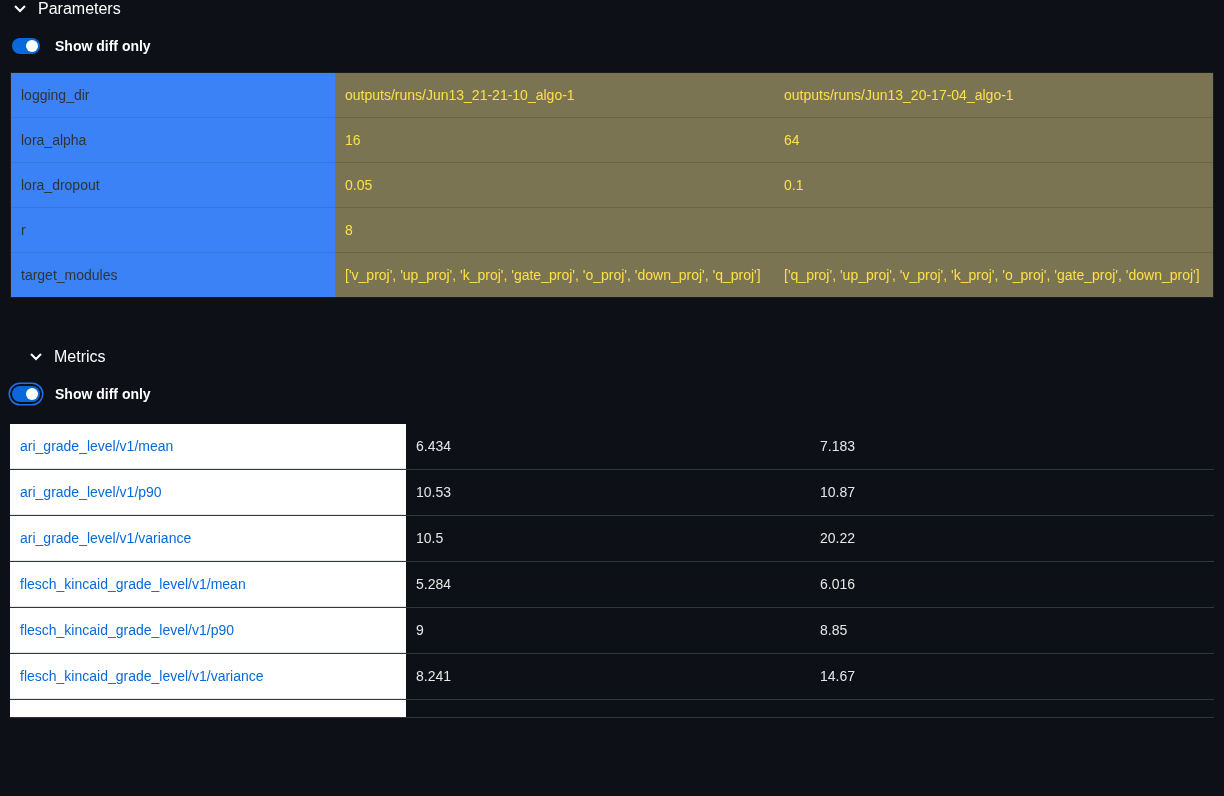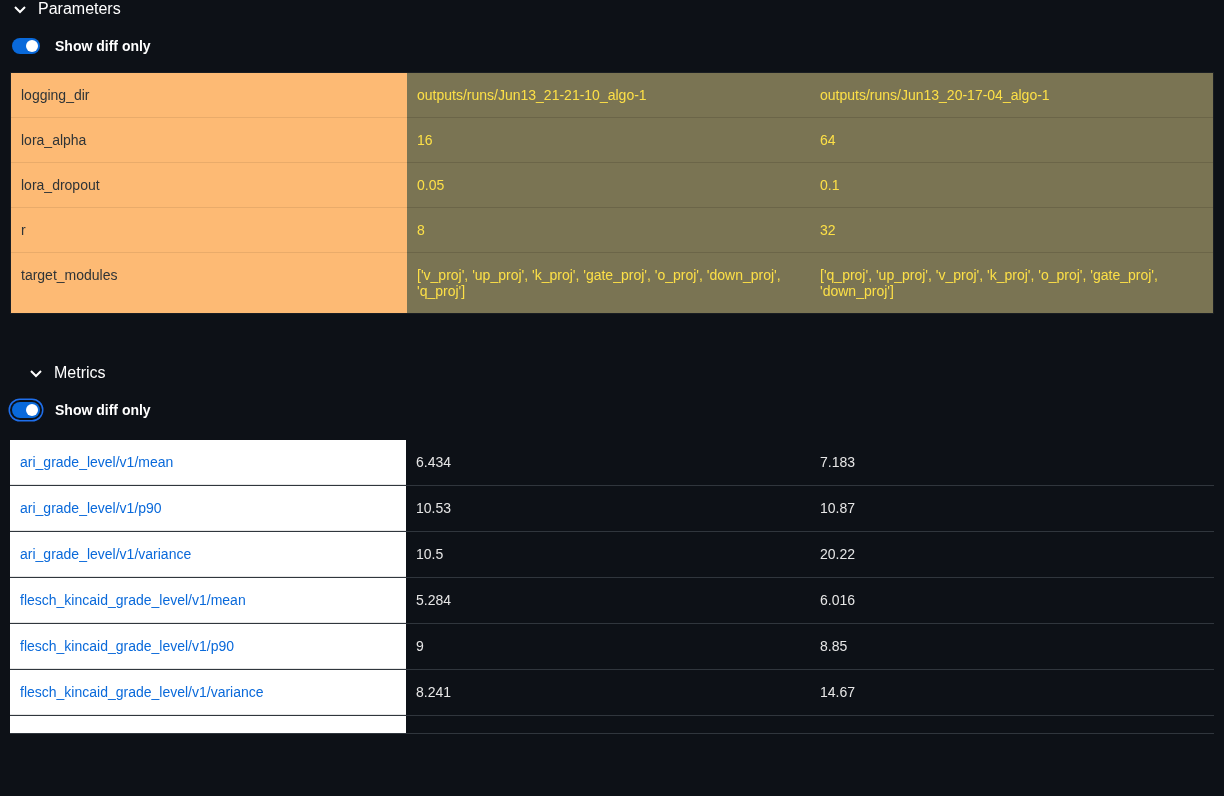--- a/index.html
+++ b/index.html
@@ -10,21 +10,20 @@
     body {
       background-color: #0d1117;
       color: #e6e6e6;
       font-family: -apple-system, BlinkMacSystemFont, "Segoe UI", Helvetica, Arial, sans-serif;
       font-size: 14px;
       padding: 0;
       width: 1224px;
     }
     .section-header {
       display: flex;
-      align-items: center;
       padding: 0px 12px 10px 12px;
       gap: 10px;
     }
     .section-header .chevron {
       display: inline-flex;
       color: #ffffff;
       cursor: pointer;
     }
     .section-header .chevron svg {
       width: 16px;
@@ -69,23 +68,23 @@
       color: #ffffff;
     }
     .params-table {
       margin: 0 10px 40px 10px;
       border: 1px solid rgba(255,255,255,0.05);
     }
     .params-row {
       display: flex;
     }
     .params-cell-name {
-      width: 396px;
+      width: 324px;
       flex-shrink: 0;
-      background-color: #fdba74;
+      background-color: #3b82f6;
       color: #2f3437;
       padding: 14px 10px;
       border-bottom: 1px solid rgba(0,0,0,0.08);
       font-size: 14px;
     }
     .params-cell-value {
       flex: 1;
       background-color: #7a7453;
       color: #fde047;
       padding: 14px 10px;
@@ -160,21 +159,20 @@
     <div class="params-cell-value">64</div>
   </div>
   <div class="params-row">
     <div class="params-cell-name">lora_dropout</div>
     <div class="params-cell-value">0.05</div>
     <div class="params-cell-value">0.1</div>
   </div>
   <div class="params-row">
     <div class="params-cell-name">r</div>
     <div class="params-cell-value">8</div>
-    <div class="params-cell-value">32</div>
   </div>
   <div class="params-row">
     <div class="params-cell-name">target_modules</div>
     <div class="params-cell-value">['v_proj', 'up_proj', 'k_proj', 'gate_proj', 'o_proj', 'down_proj', 'q_proj']</div>
     <div class="params-cell-value">['q_proj', 'up_proj', 'v_proj', 'k_proj', 'o_proj', 'gate_proj', 'down_proj']</div>
   </div>
 </div>
 
 <div class="metrics-section">
   <div class="section-header metrics">

